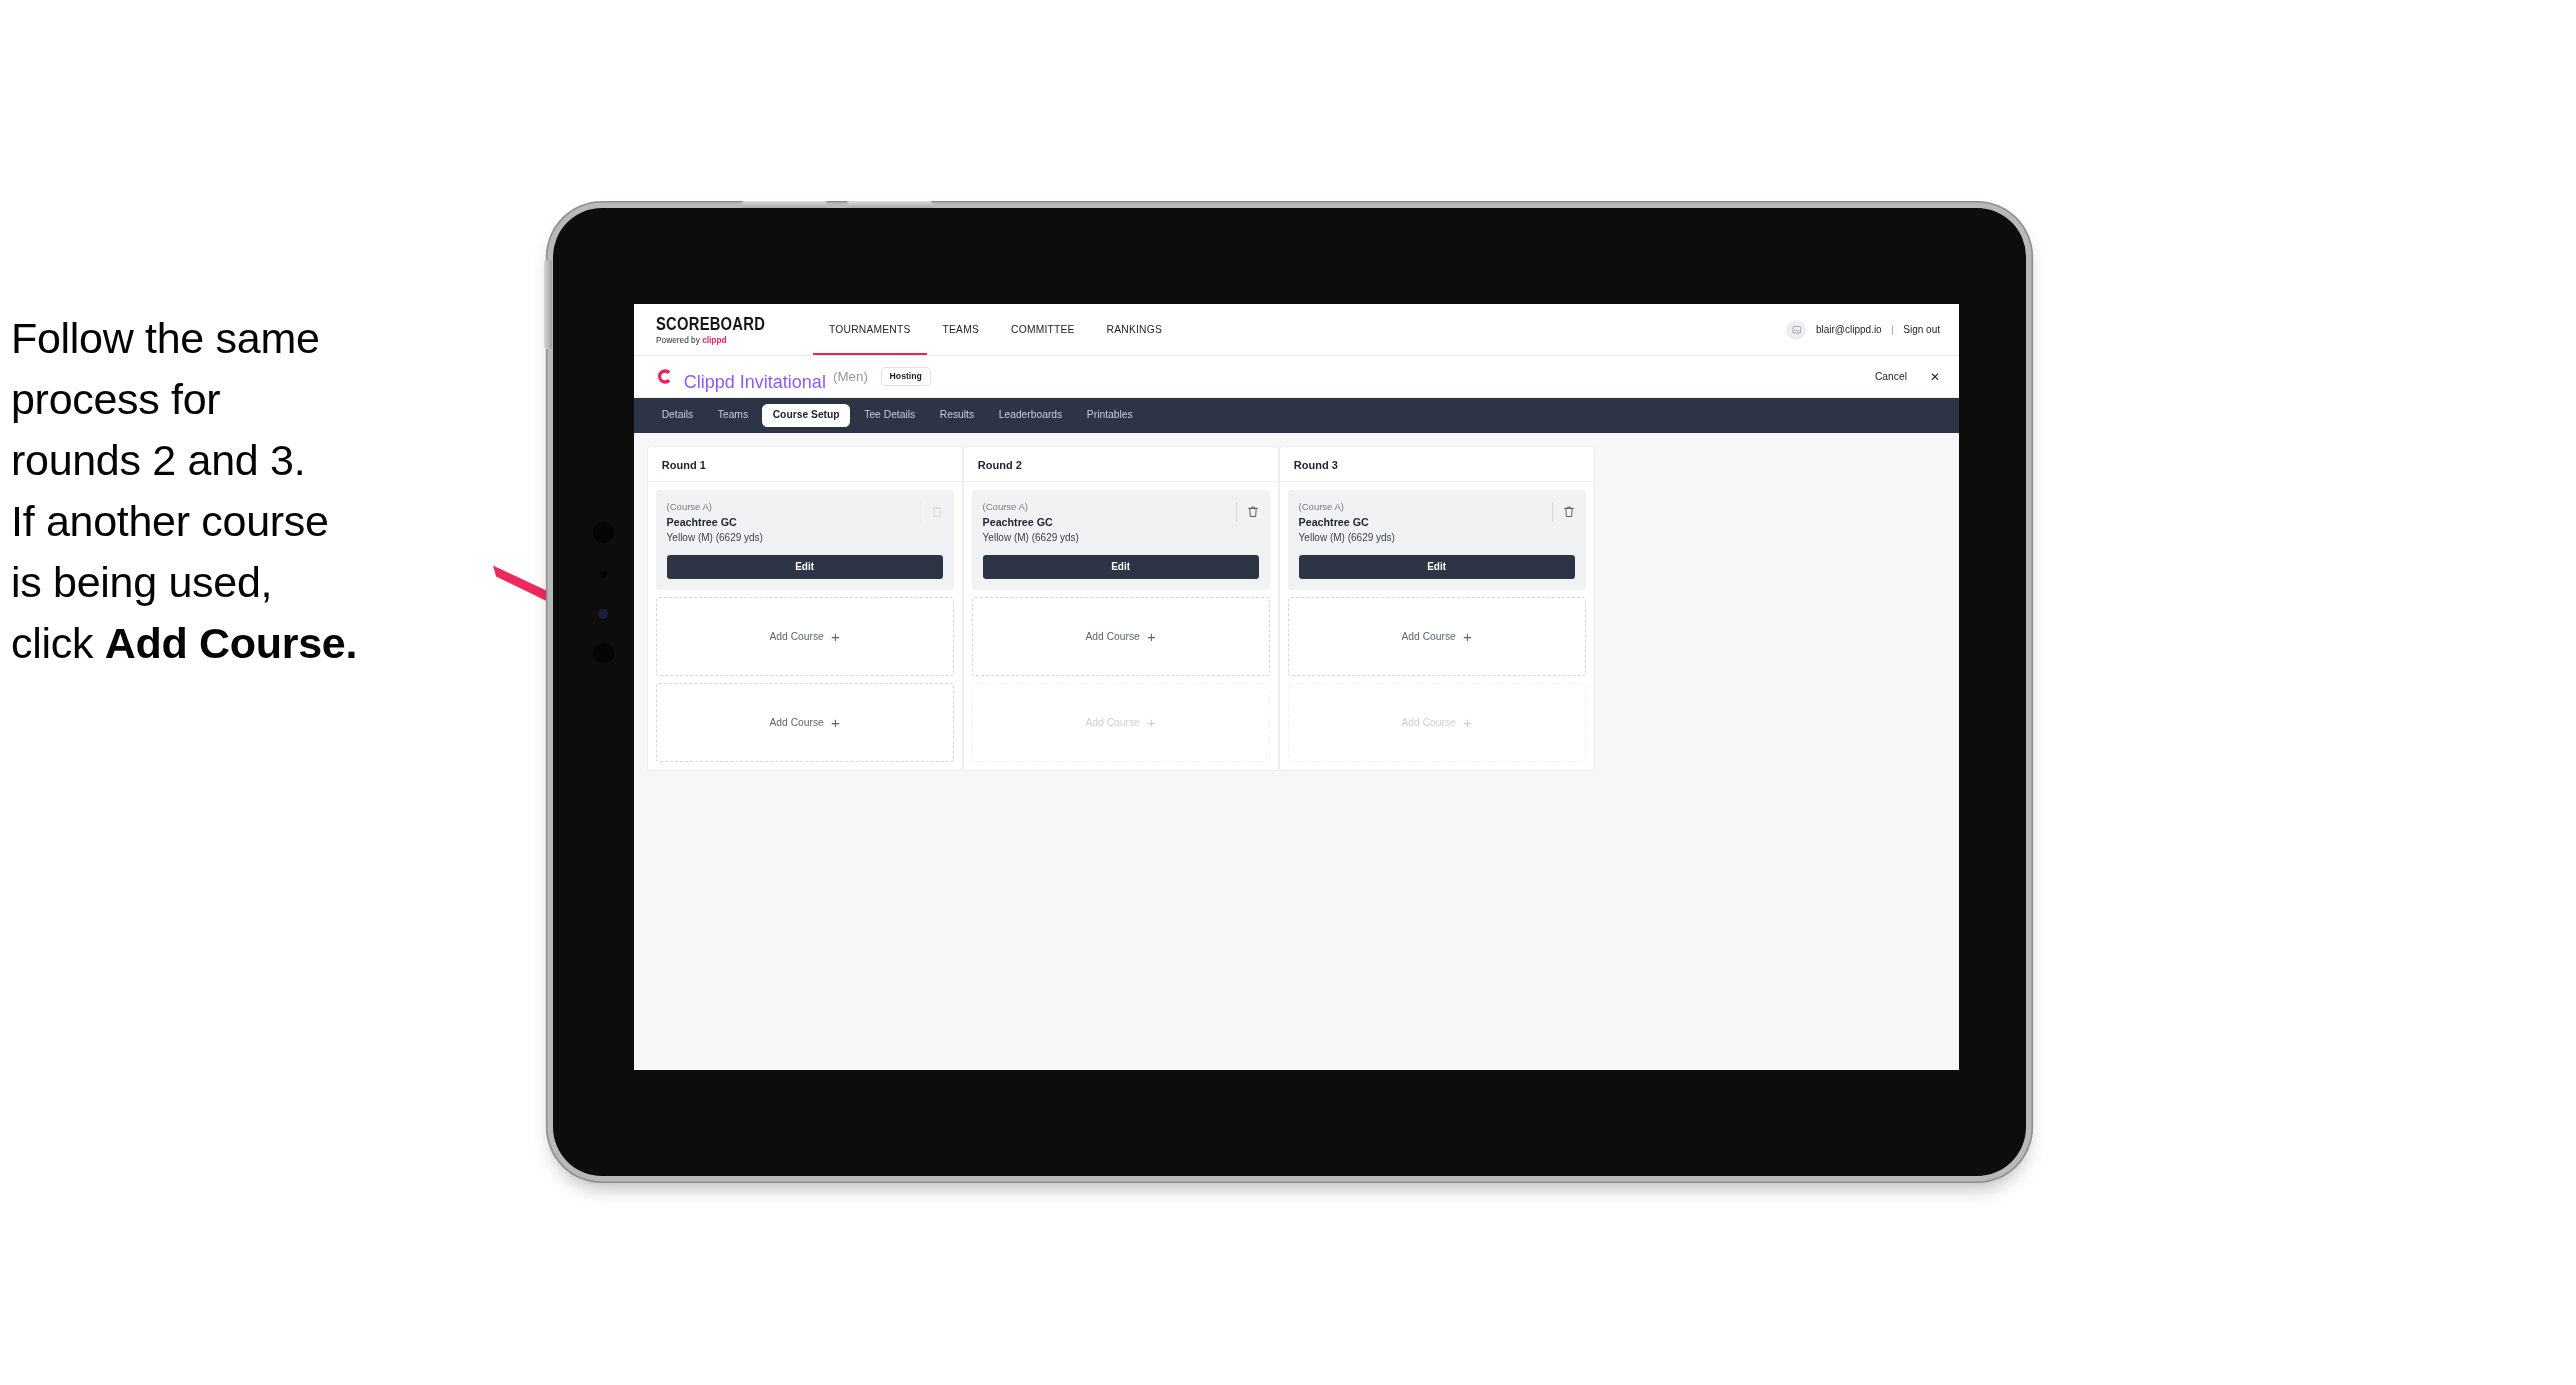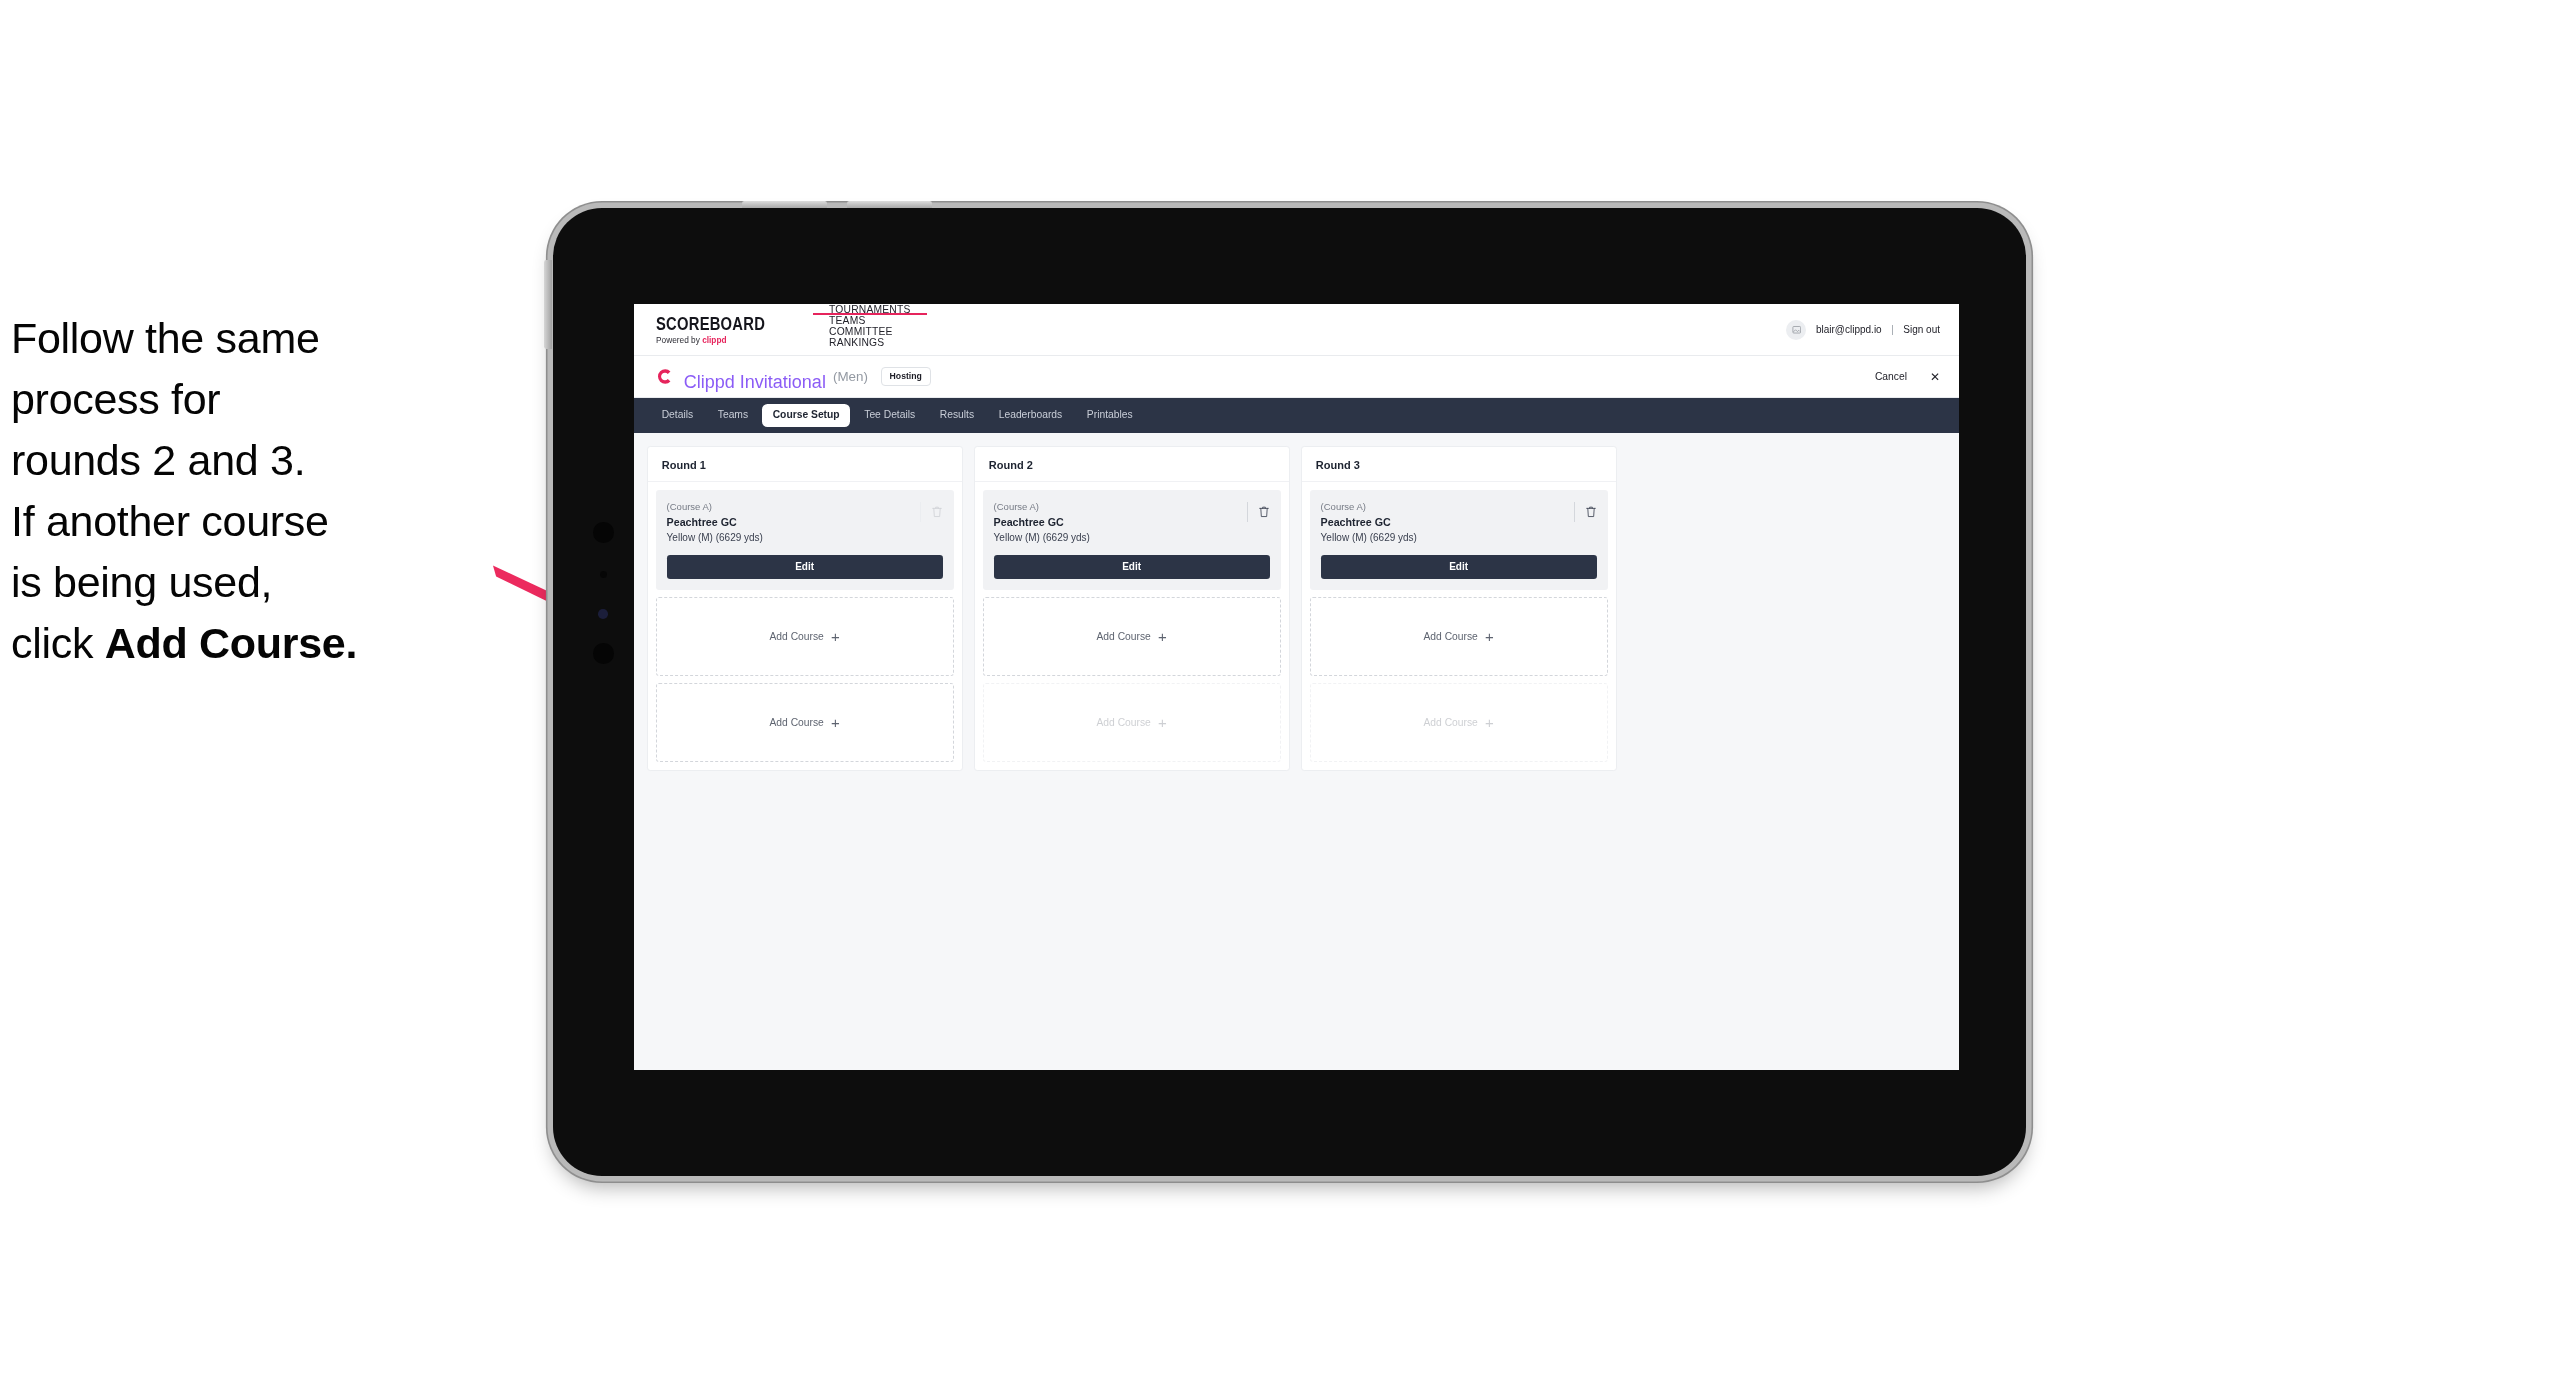--- a/index.html
+++ b/index.html
@@ -126,21 +126,21 @@
   }
   #brand-sub {
     font-size: 8.3px;
     color: #2b2b33;
     margin-top: 2.4px;
     line-height: 1;
     white-space: nowrap;
   }
   #brand-sub .accent { color: #e6245c; font-weight: bold; }
 
-  #mainnav { display: flex; align-items: stretch; flex-direction: column; }
+  #mainnav { display: flex; align-items: stretch; }
   .mainnav-item {
     display: flex;
     align-items: center;
     padding: 0 16px;
     font-size: 10.3px;
     color: #23232b;
     letter-spacing: 0.2px;
     position: relative;
     cursor: pointer;
     white-space: nowrap;
@@ -231,21 +231,21 @@
   }
   .subtab.active {
     background: #ffffff;
     color: #1d2330;
     font-weight: bold;
   }
 
   
   #rounds {
     display: flex;
-    gap: 11px;
+    gap: 0;
     padding: 12.6px 12.6px 0 12.6px;
     align-items: flex-start;
   }
   .round-col {
     width: 314px;
     background: #ffffff;
     border: 0.8px solid #eceef1;
     border-radius: 3.2px;
     flex: none;
   }

